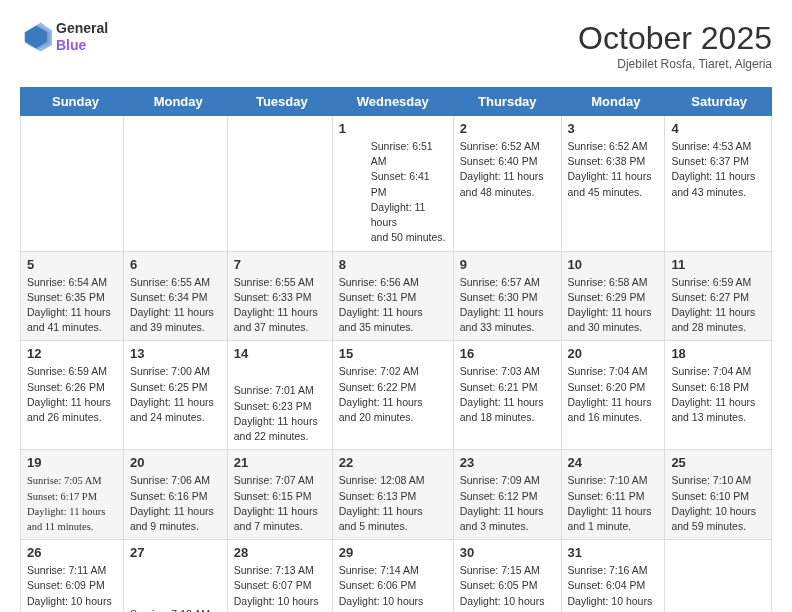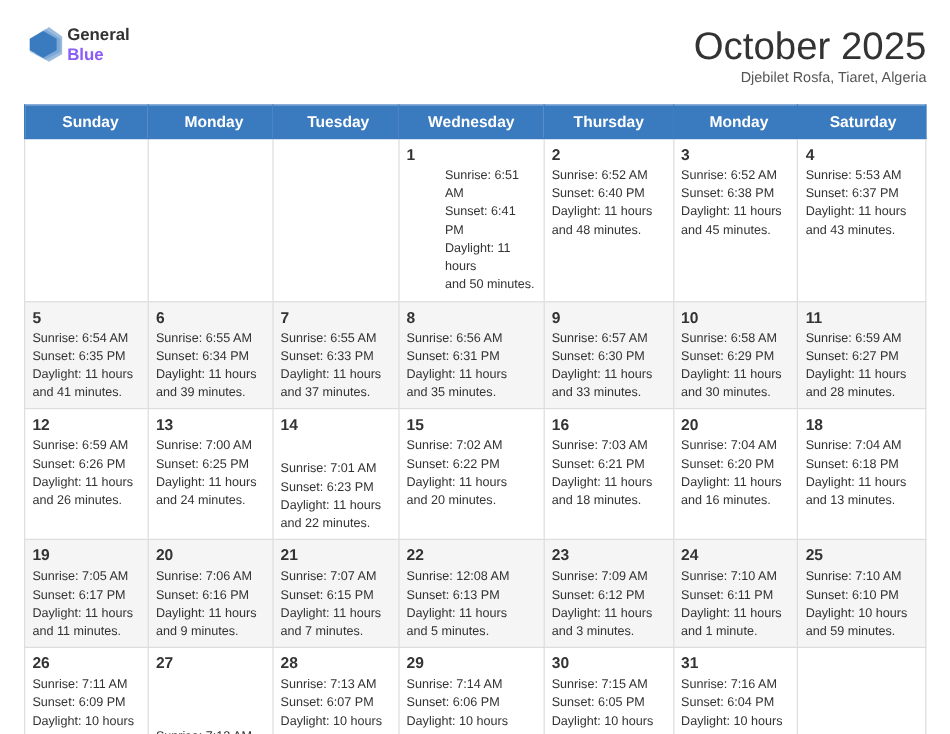--- a/index.html
+++ b/index.html
@@ -142,21 +142,21 @@
         </td>
         <td>
           <div class="day-number">3</div>
           <div class="day-info" style="white-space: pre-line;">Sunrise: 6:52 AM
 Sunset: 6:38 PM
 Daylight: 11 hours
 and 45 minutes.</div>
         </td>
         <td>
           <div class="day-number">4</div>
-          <div class="day-info" style="white-space: pre-line;">Sunrise: 5:53 AM
+          <div class="day-info" style="white-space: pre-line;">Sunrise: 4:53 AM
 Sunset: 6:37 PM
 Daylight: 11 hours
 and 43 minutes.</div>
         </td>
       </tr>
       <tr>
         <td>
           <div class="day-number">5</div>
           <div class="day-info" style="white-space: pre-line;">Sunrise: 6:54 AM
 Sunset: 6:35 PM
@@ -253,21 +253,21 @@
           <div class="day-number">18</div>
           <div class="day-info" style="white-space: pre-line;">Sunrise: 7:04 AM
 Sunset: 6:18 PM
 Daylight: 11 hours
 and 13 minutes.</div>
         </td>
       </tr>
       <tr>
         <td>
           <div class="day-number">19</div>
-          <div class="day-info" style="white-space: pre-line;">Sunrise: 7:05 AM
+          <div class="day-info" style="white-space: pre-line; font-family: Liberation Serif, serif;">Sunrise: 7:05 AM
 Sunset: 6:17 PM
 Daylight: 11 hours
 and 11 minutes.</div>
         </td>
         <td>
           <div class="day-number">20</div>
           <div class="day-info" style="white-space: pre-line;">Sunrise: 7:06 AM
 Sunset: 6:16 PM
 Daylight: 11 hours
 and 9 minutes.</div>

